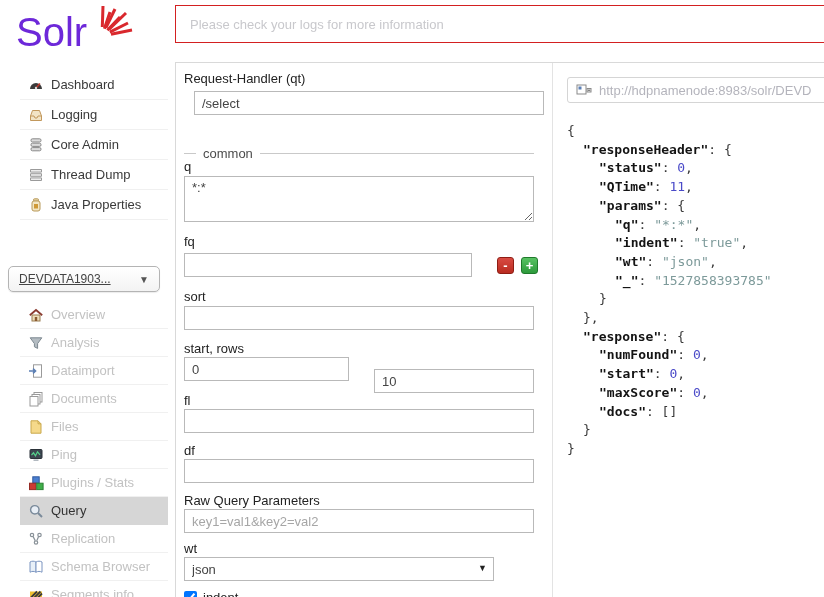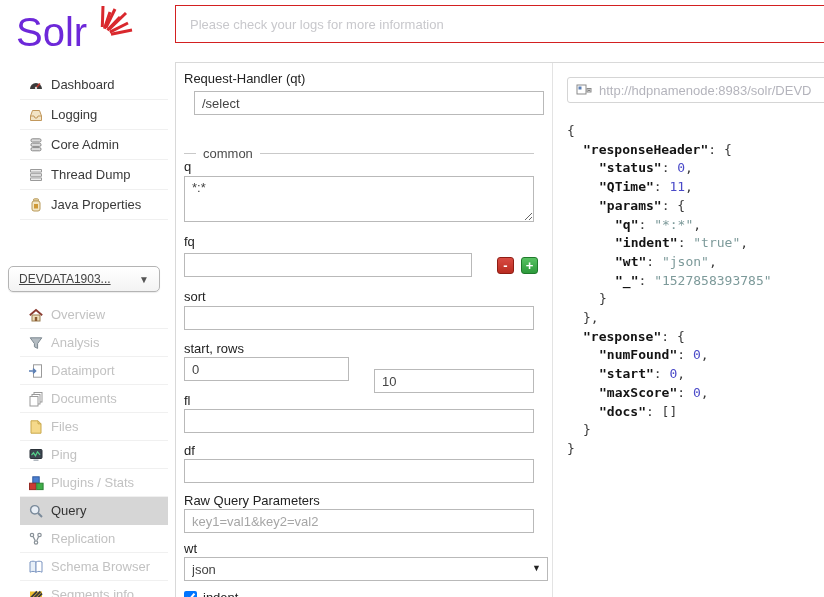--- a/index.html
+++ b/index.html
@@ -50,21 +50,21 @@
   .legend-row { position:absolute; left:0; top:83px; width:350px; display:flex; align-items:center; cursor:pointer; }
   .legend-row .dash { width:12px; border-top:1px solid #c9c9c9; }
   .legend-row .lbl { margin:0 7px; font-size:13px; color:#4c4c4c; }
   .legend-row .line { flex:1; border-top:1px solid #c9c9c9; }
 
   .mini-btn { position:absolute; width:17px; height:17px; border-radius:3px; cursor:pointer;
     color:#fff; font-size:13px; font-weight:bold; line-height:15px; text-align:center; }
   #fq-remove { left:313px; top:194px; background:linear-gradient(#d94b43,#b92b20); border:1px solid #8f1d14; }
   #fq-add   { left:337px; top:194px; background:linear-gradient(#58c263,#2e9a3c); border:1px solid #1f7a2b; }
 
-  .sel-wrap { position:absolute; left:0; top:494px; width:364px; height:24px; }
+  .sel-wrap { position:absolute; left:0; top:494px; width:310px; height:24px; }
   select.ipt { position:static; width:100%; height:24px; -webkit-appearance:none; appearance:none; border-radius:0; }
   .sel-caret { position:absolute; right:7px; top:6px; font-size:9px; color:#222; pointer-events:none; }
 
   #indent-row { position:absolute; left:0; top:527px; display:flex; align-items:center; gap:6px; }
   #indent-row input { width:13px; height:13px; }
   #indent-row .cb-label { font-size:13px; color:#222; }
 
   
   #response { position:absolute; left:376px; top:0; bottom:0; right:0; border-left:1px solid #e3e3e3; }
   #url-box { position:absolute; left:14px; top:14px; right:-6px; height:26px;

